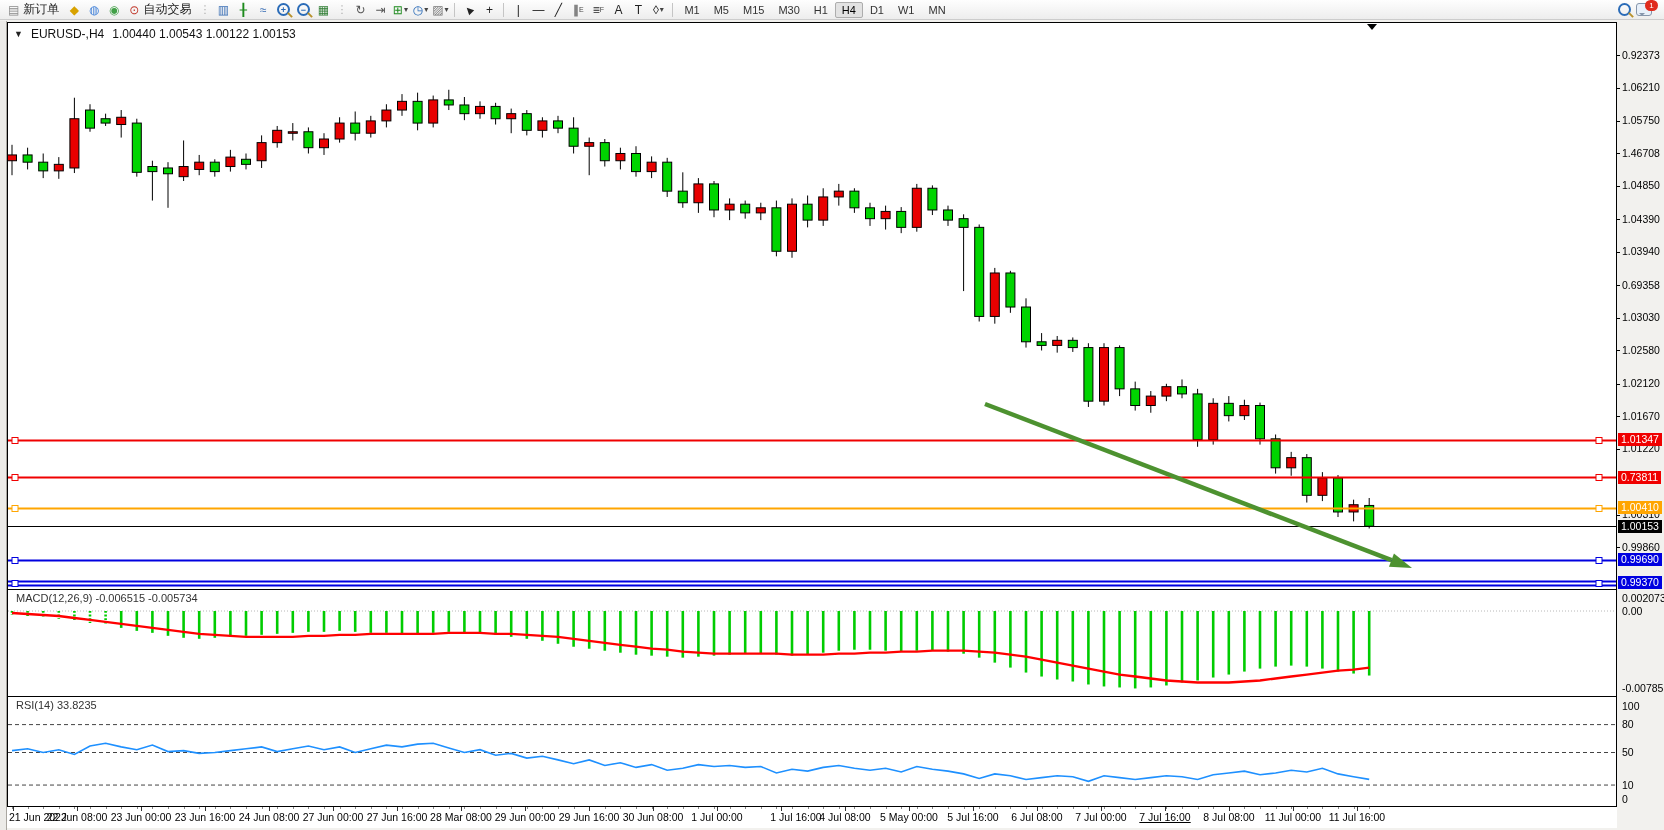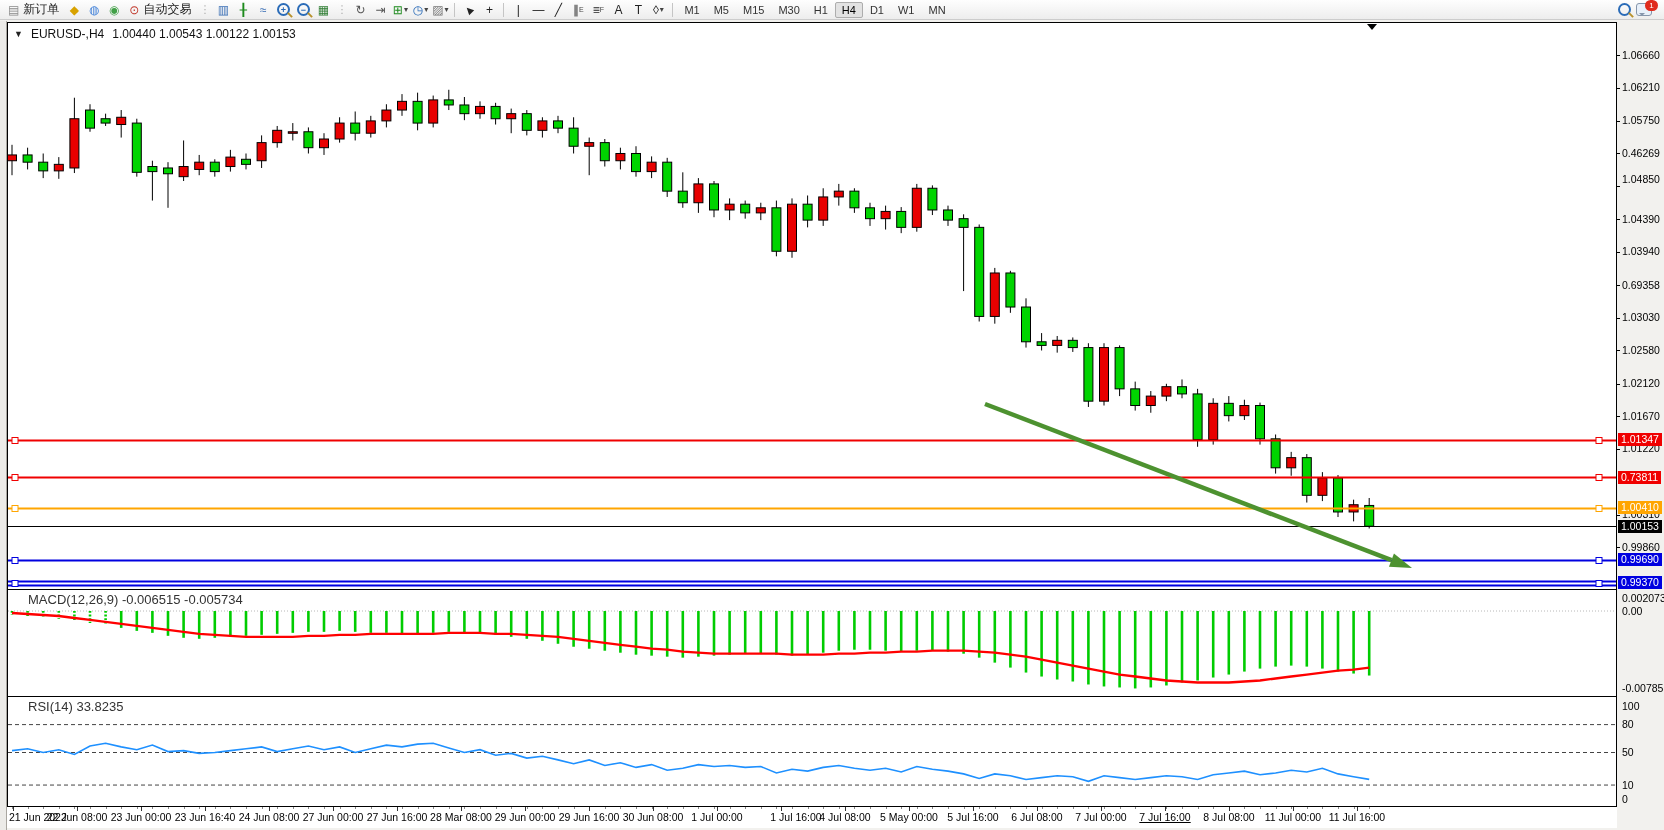--- a/index.html
+++ b/index.html
@@ -30,21 +30,21 @@
   .badge{position:absolute;top:-4px;right:-7px;min-width:11px;height:11px;border-radius:6px;
          background:#e02b1d;color:#fff;font-size:8px;line-height:11px;text-align:center;padding:0 1px;}
 
   
   .left-strip{position:absolute;left:0;top:21px;width:6px;height:809px;background:#ecebe8;border-right:1px solid #a9a6a0;}
   .frame{position:absolute;left:7px;top:22px;width:1608px;height:783px;background:#ffffff;border:1px solid #000;}
   .frame svg{position:absolute;left:0;display:block;}
   .pane-sep{position:absolute;left:0;width:1608px;height:1px;background:#000;}
   .chart-title{position:absolute;left:6px;top:4px;font-size:12px;color:#111;display:flex;gap:8px;align-items:center;}
   .chart-title .tri{font-size:9px;color:#222;}
-  .ind-label{position:absolute;left:20px;font-size:13px;color:#333;background:transparent;}
+  .ind-label{position:absolute;left:8px;font-size:11px;color:#333;background:transparent;}
 
   
   .price-axis{position:absolute;left:1618px;top:22px;width:46px;height:785px;font-size:10.5px;color:#000;}
   .ax-tick{position:absolute;left:4px;height:13px;line-height:13px;white-space:nowrap;}
   .ax-dash{position:absolute;left:-2px;width:4px;height:1px;background:#000;}
   .ax-line-label{position:absolute;left:0px;height:13px;line-height:13px;color:#fff;
                  padding:0 3px;white-space:nowrap;min-width:40px;box-sizing:border-box;}
 
   
   .time-axis{position:absolute;left:7px;top:807px;width:1610px;height:21px;background:#fff;font-size:10.5px;color:#000;}
@@ -476,29 +476,29 @@
       <span>EURUSD-,H4</span>
       <span>1.00440 1.00543 1.00122 1.00153</span>
     </div>
 
     <div class="ind-label" style="top:569px">MACD(12,26,9) -0.006515 -0.005734</div>
     <div class="ind-label" style="top:676px">RSI(14) 33.8235</div>
   </div>
 
   <div class="price-axis">
       <div class="ax-dash" style="top: 33px;"></div>
-      <div class="ax-tick" style="top: 26.5px;">1.06660</div>
+      <div class="ax-tick" style="top: 26.5px;">0.92373</div>
       <div class="ax-dash" style="top: 65.589px;"></div>
       <div class="ax-tick" style="top: 59.089px;">1.06210</div>
       <div class="ax-dash" style="top: 98.9022px;"></div>
       <div class="ax-tick" style="top: 92.4022px;">1.05750</div>
       <div class="ax-dash" style="top: 131.491px;"></div>
-      <div class="ax-tick" style="top: 124.991px;">0.46269</div>
+      <div class="ax-tick" style="top: 124.991px;">1.46708</div>
       <div class="ax-dash" style="top: 164.08px;"></div>
-      <div class="ax-tick" style="top: 151px;">1.04850</div>
+      <div class="ax-tick" style="top: 157px;">1.04850</div>
       <div class="ax-dash" style="top: 197.393px;"></div>
       <div class="ax-tick" style="top: 190.893px;">1.04390</div>
       <div class="ax-dash" style="top: 229.982px;"></div>
       <div class="ax-tick" style="top: 223.482px;">1.03940</div>
       <div class="ax-dash" style="top: 263.296px;"></div>
       <div class="ax-tick" style="top: 256.796px;">0.69358</div>
       <div class="ax-dash" style="top: 295.885px;"></div>
       <div class="ax-tick" style="top: 289.385px;">1.03030</div>
       <div class="ax-dash" style="top: 328.474px;"></div>
       <div class="ax-tick" style="top: 321.974px;">1.02580</div>
@@ -616,21 +616,21 @@
       <div class="t-mtick" style="left: 1331px;"></div>
       <div class="t-mtick" style="left: 1346.6px;"></div>
       <div class="t-mtick" style="left: 1362.2px;"></div>
       <div class="t-tick" style="left: 6px;"></div>
       <div class="t-label" style="left: 2px;">21 Jun 2022</div>
       <div class="t-tick" style="left: 70px;"></div>
       <div class="t-label" style="left: 70px; transform: translateX(-50%);">22 Jun 08:00</div>
       <div class="t-tick" style="left: 134px;"></div>
       <div class="t-label" style="left: 134px; transform: translateX(-50%);">23 Jun 00:00</div>
       <div class="t-tick" style="left: 198px;"></div>
-      <div class="t-label" style="left: 198px; transform: translateX(-50%);">23 Jun 16:40</div>
+      <div class="t-label" style="left: 198px; transform: translateX(-50%);">23 Jun 16:00</div>
       <div class="t-tick" style="left: 262px;"></div>
       <div class="t-label" style="left: 262px; transform: translateX(-50%);">24 Jun 08:00</div>
       <div class="t-tick" style="left: 326px;"></div>
       <div class="t-label" style="left: 326px; transform: translateX(-50%);">27 Jun 00:00</div>
       <div class="t-tick" style="left: 390px;"></div>
       <div class="t-label" style="left: 390px; transform: translateX(-50%);">27 Jun 16:00</div>
       <div class="t-tick" style="left: 454px;"></div>
       <div class="t-label" style="left: 454px; transform: translateX(-50%);">28 Mar 08:00</div>
       <div class="t-tick" style="left: 518px;"></div>
       <div class="t-label" style="left: 518px; transform: translateX(-50%);">29 Jun 00:00</div>

